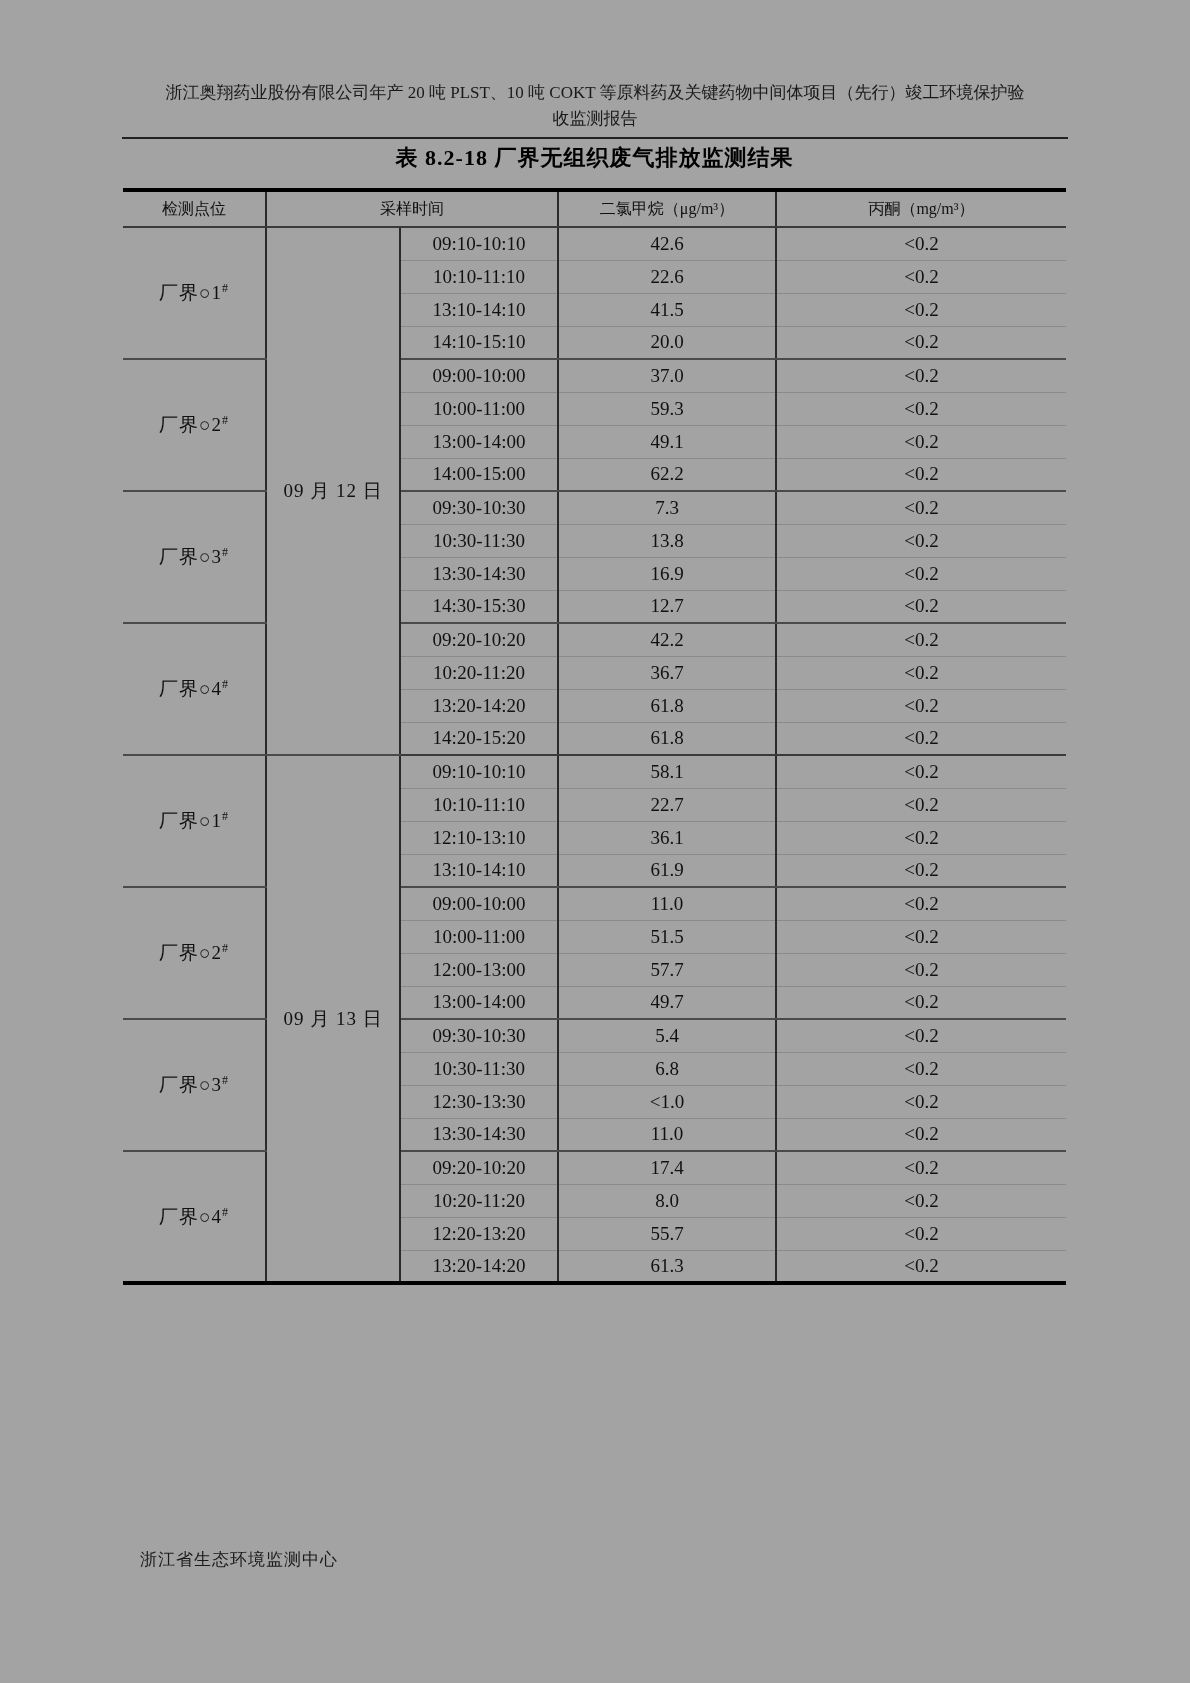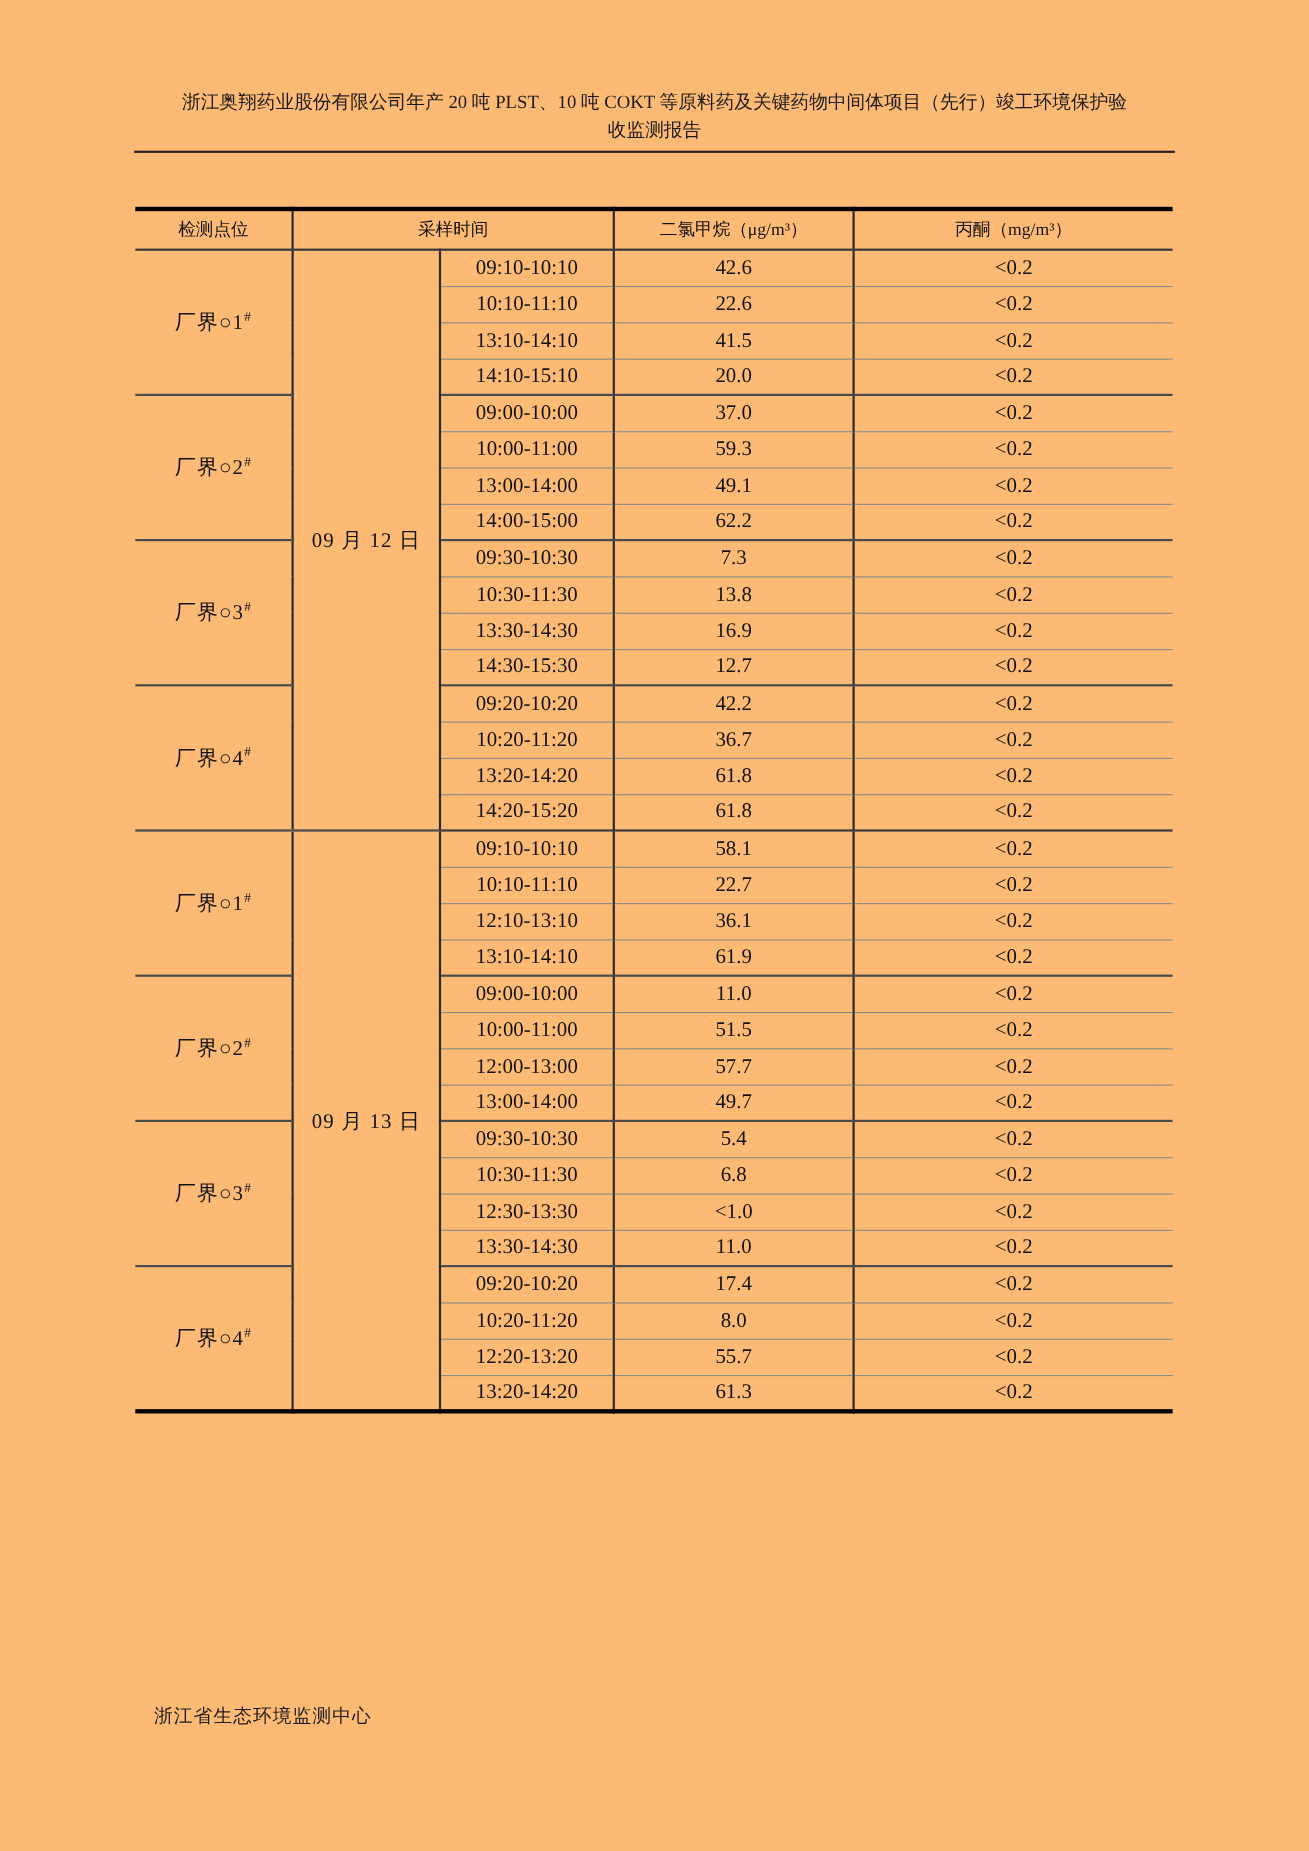--- a/index.html
+++ b/index.html
@@ -2,21 +2,21 @@
 <html><head>
 <meta charset="utf-8">
 <style>
   * { margin:0; padding:0; box-sizing:border-box; }
   html,body { background:#ffffff; }
   body {
     width:1190px; height:1683px; position:relative;
     font-family:"Liberation Serif","DejaVu Serif",serif;
     color:#111111;
   }
-  .page { position:absolute; inset:0; background:#fdba74; }
+  .page { position:absolute; inset:0; background:#a3a3a3; }
 
   .doc-header {
     position:absolute; top:80px; left:120px; width:950px;
     text-align:center; font-size:17px; line-height:1.55; color:#1a1a1a;
   }
   .header-rule {
     position:absolute; top:137px; left:122px; width:946px;
     border-top:2.5px solid #222222;
   }
   .doc-title {
@@ -72,20 +72,21 @@
 
 <div class="page">
 
   <div class="doc-header">
     <div>浙江奥翔药业股份有限公司年产 20 吨 PLST、10 吨 COKT 等原料药及关键药物中间体项目（先行）竣工环境保护验</div>
     <div>收监测报告</div>
   </div>
 
   <div class="header-rule"></div>
 
+  <div class="doc-title">表 8.2-18 厂界无组织废气排放监测结果</div>
 
   <div class="table-wrap">
     <table class="results">
       <colgroup>
         <col style="width:143px">
         <col style="width:134px">
         <col style="width:158px">
         <col style="width:218px">
         <col style="width:290px">
       </colgroup>

